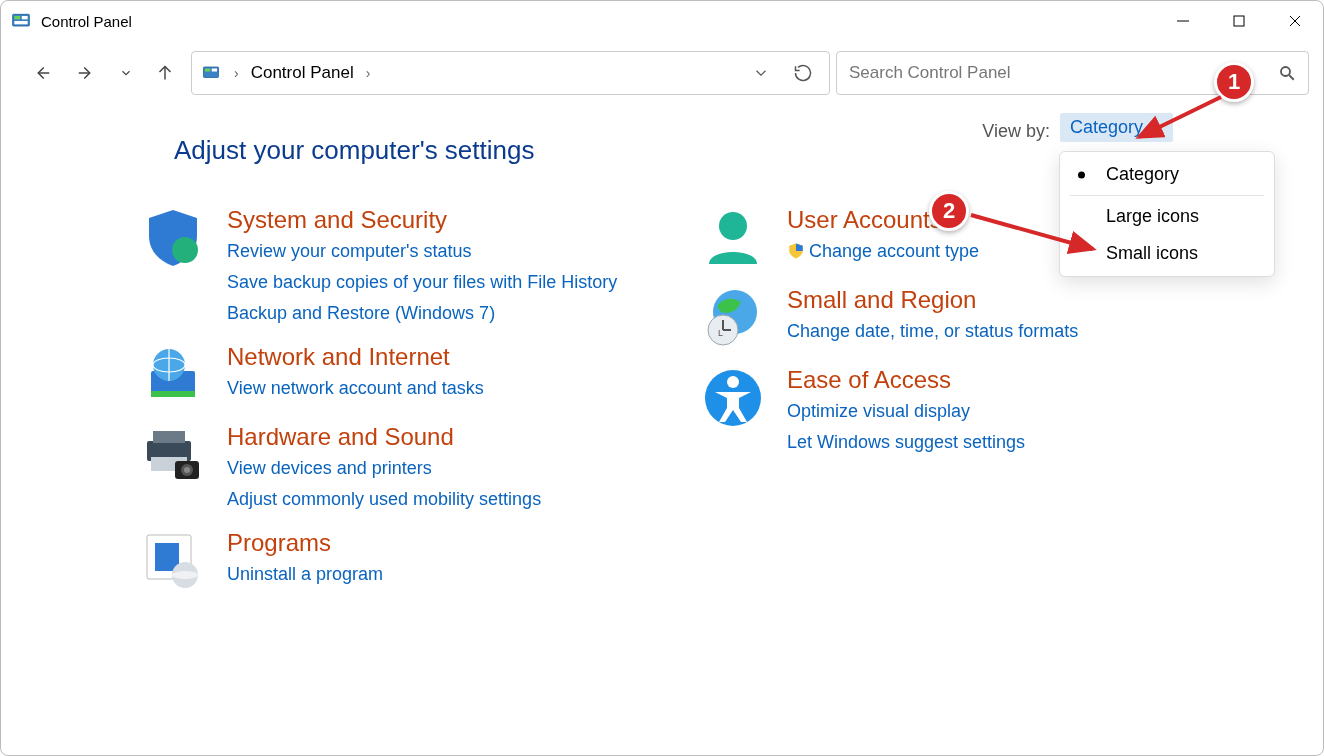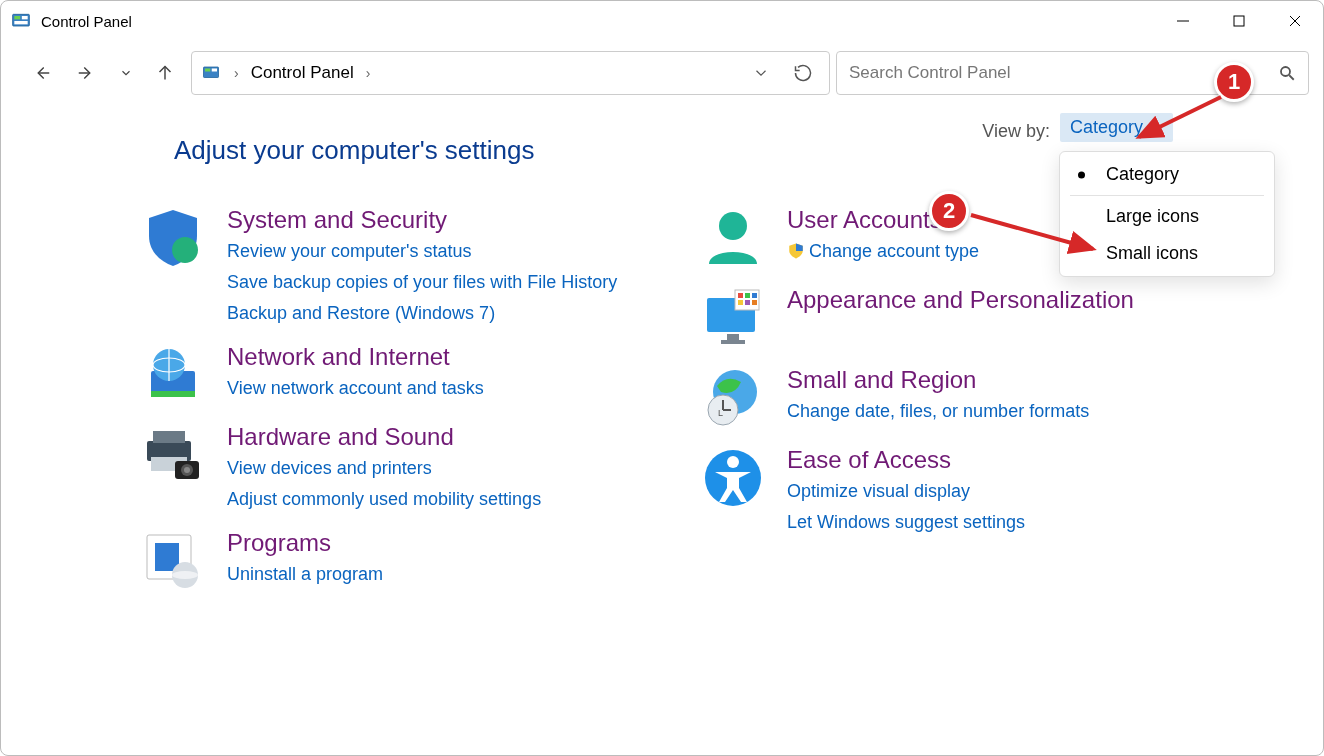--- a/index.html
+++ b/index.html
@@ -114,21 +114,21 @@
   .dropdown .bullet {
     position: absolute; left: 18px; top: 50%; transform: translateY(-50%);
     width: 7px; height: 7px; border-radius: 50%; background: #000;
   }
   
   .cols { display: flex; gap: 70px; margin-top: 40px; }
   .col { width: 490px; }
   .cat { display: flex; gap: 22px; margin-bottom: 16px; }
   .cat .icon { width: 64px; height: 64px; flex-shrink: 0; }
   .cat .texts { display: flex; flex-direction: column; gap: 4px; }
-  .cat-title { font-size: 24px; color: #701a75; font-weight: 400; }
+  .cat-title { font-size: 24px; color: #c2410c; font-weight: 400; }
   .cat-link { font-size: 18px; color: #0a64bf; line-height: 1.5; }
   .shield-inline {
     display: inline-block; width: 18px; height: 18px; vertical-align: -3px;
     margin-right: 4px;
   }
   
   .badge {
     position: absolute;
     width: 40px; height: 40px; border-radius: 50%;
     background: #d62828;
@@ -320,47 +320,30 @@
           <a class="cat-link">
             <svg class="shield-inline" viewBox="0 0 24 24">
               <path d="M12 2 L21 5 V12 C21 18 12 22 12 22 C12 22 3 18 3 12 V5 Z" fill="#f5c738"></path>
               <path d="M12 2 L21 5 V12 L12 12 Z" fill="#2f7bd3"></path>
             </svg><span>Change account type</span>
           </a>
         </div>
       </div>
       <div class="cat">
         <svg class="icon" viewBox="0 0 64 64">
-          <rect x="6" y="12" width="48" height="34" rx="2" fill="#2f9be8"></rect>
-          <rect x="26" y="48" width="12" height="6" fill="#7a8590"></rect>
-          <rect x="20" y="54" width="24" height="4" fill="#7a8590"></rect>
-          <rect x="34" y="4" width="24" height="20" fill="#fff" stroke="#bbb"></rect>
-          <rect x="37" y="7" width="5" height="5" fill="#e84c3d"></rect>
-            <rect x="44" y="7" width="5" height="5" fill="#3cc24a"></rect>
-          <rect x="51" y="7" width="5" height="5" fill="#2f7bd3"></rect>
-            <rect x="37" y="14" width="5" height="5" fill="#f5c738"></rect>
-          <rect x="44" y="14" width="5" height="5" fill="#9b59b6"></rect>
-            <rect x="51" y="14" width="5" height="5" fill="#e67e22"></rect>
-        </svg>
-        <div class="texts">
-          <a class="cat-title">Appearance and Personalization</a>
-        </div>
-      </div>
-      <div class="cat">
-        <svg class="icon" viewBox="0 0 64 64">
           <circle cx="34" cy="26" r="22" fill="#4aa8e8"></circle>
           <path d="M16 20 q10 -12 24 -4 q-6 14 -20 10 z" fill="#3cc24a"></path>
           <circle cx="22" cy="44" r="15" fill="#e8edf1" stroke="#9aa6b0"></circle>
           <line x1="22" y1="44" x2="22" y2="34" stroke="#555" stroke-width="2"></line>
           <line x1="22" y1="44" x2="30" y2="44" stroke="#555" stroke-width="2"></line>
           <text x="17" y="50" font-size="9" fill="#555">L</text>
         </svg>
         <div class="texts">
           <a class="cat-title">Small and Region</a>
-          <a class="cat-link">Change date, files, or number formats</a>
+          <a class="cat-link">Change date, time, or status formats</a>
         </div>
       </div>
       <div class="cat">
         <svg class="icon" viewBox="0 0 64 64">
           <circle cx="32" cy="32" r="28" fill="#1e90e8"></circle>
           <circle cx="32" cy="16" r="6" fill="#fff"></circle>
           <path d="M14 26 h36 l-12 6 v10 l8 14 h-6 l-8 -12 l-8 12 h-6 l8 -14 v-10 z" fill="#fff"></path>
         </svg>
         <div class="texts">
           <a class="cat-title">Ease of Access</a>

